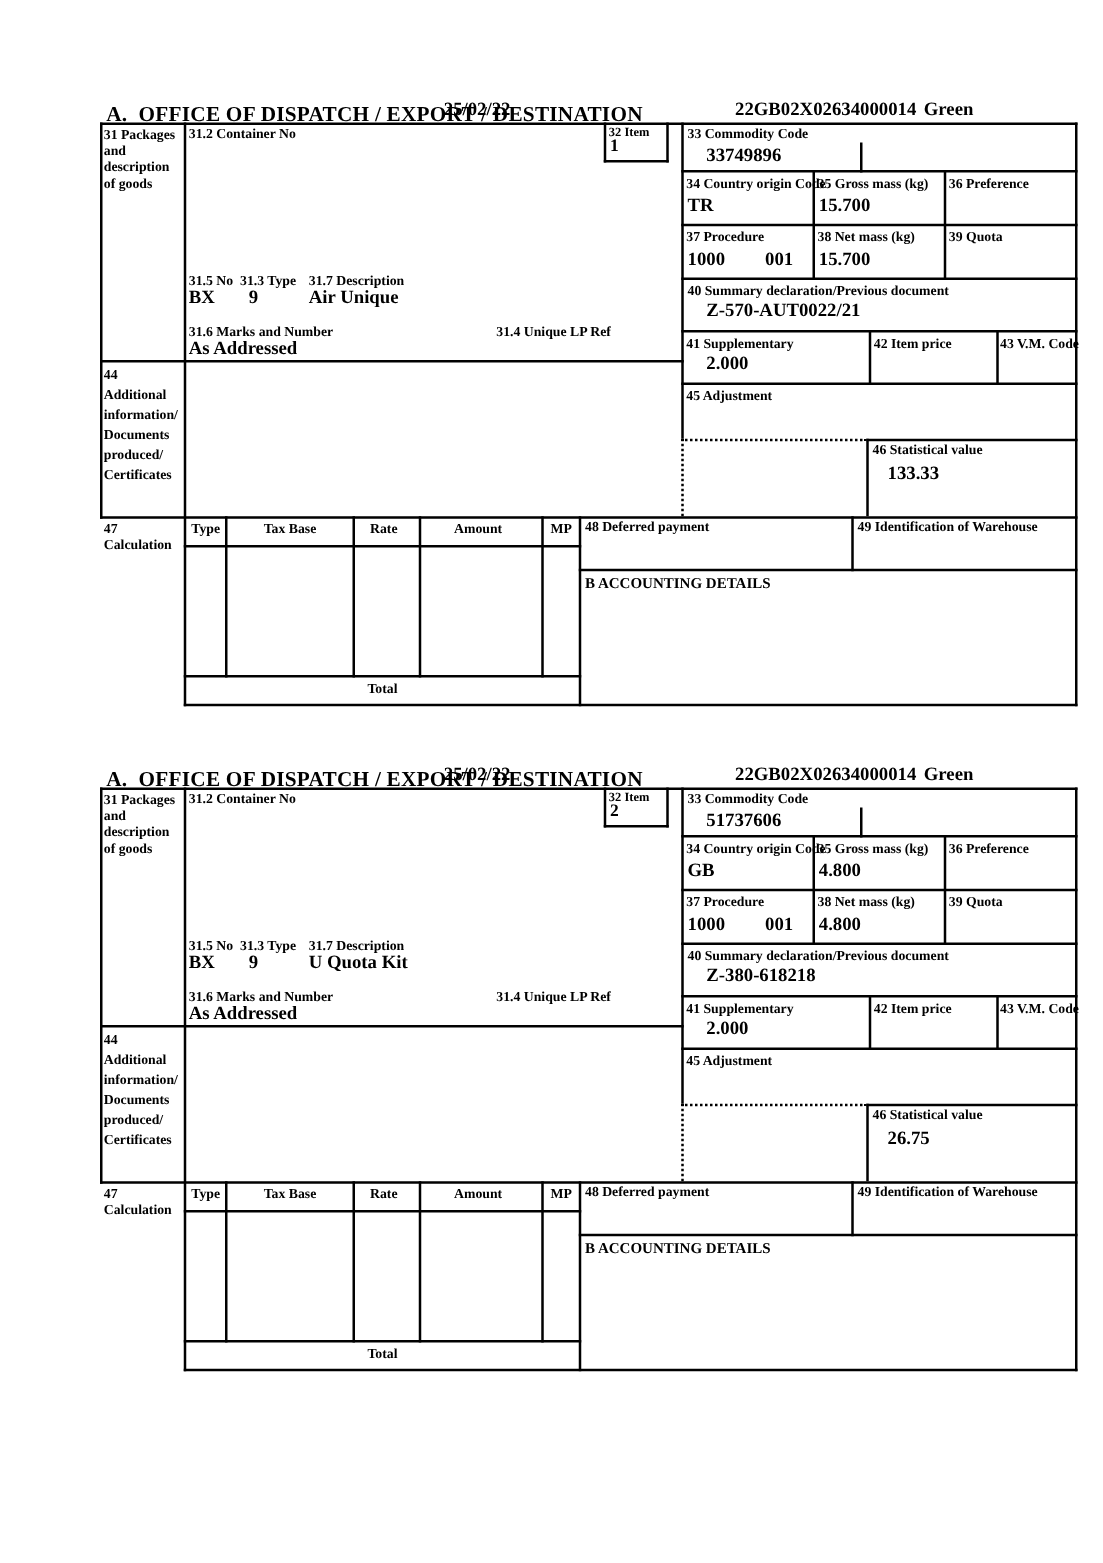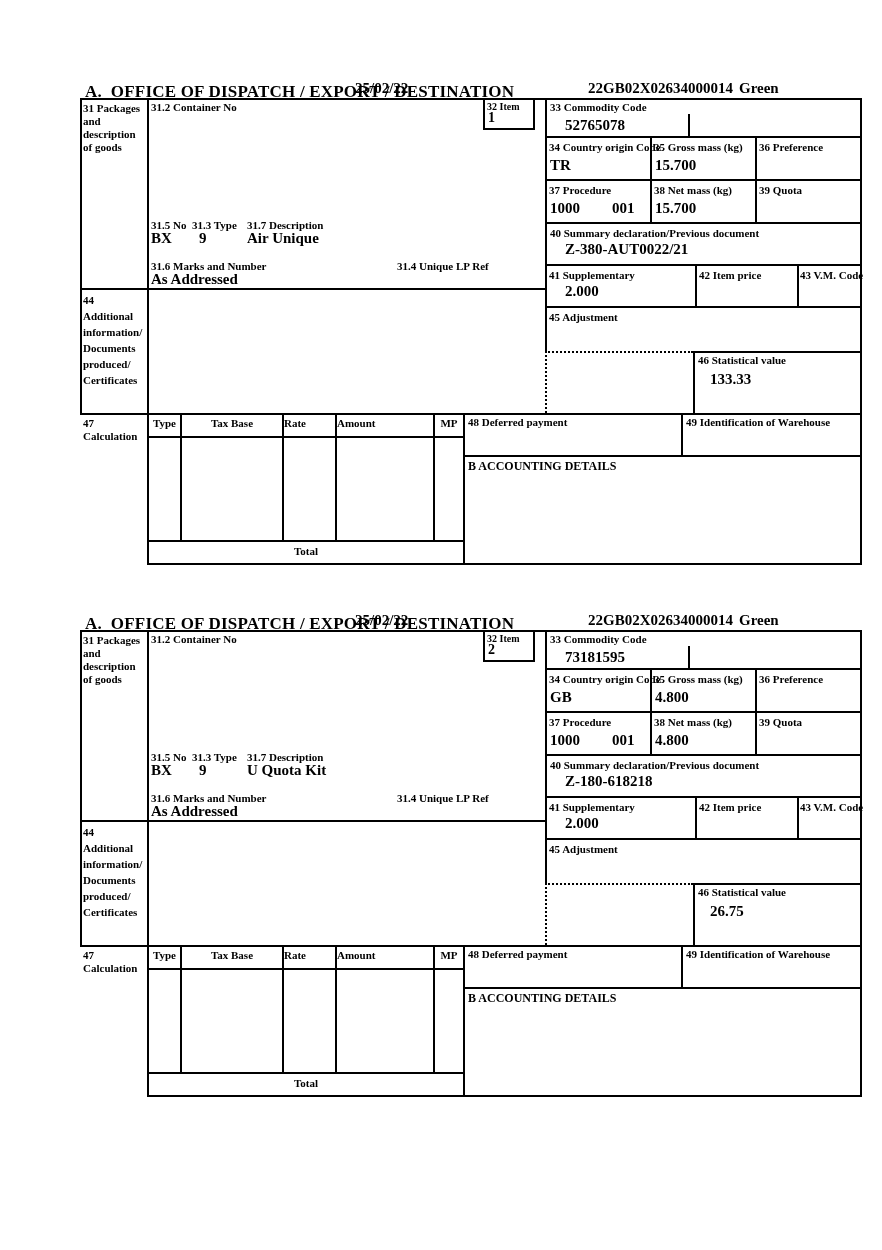--- a/index.html
+++ b/index.html
@@ -12,21 +12,21 @@
   .dh{position:absolute;border-top:2px dotted #000}
   .dv{position:absolute;border-left:2px dotted #000}
   .lbl{position:absolute;font-size:11px;font-weight:bold;line-height:13px;white-space:pre-line}
   .l44{line-height:16px}
   .sm{font-size:10px}
   .val{position:absolute;font-size:15px;font-weight:bold;white-space:pre}
   .v14{font-size:14px}
   .hdrt{position:absolute;font-size:17px;font-weight:bold;white-space:pre;letter-spacing:.2px}
   .cell{position:absolute;font-size:11px;font-weight:bold;box-sizing:border-box}
   .tc{text-align:center}
-  .trr{text-align:left;padding-right:5px}
+  .trr{text-align:center;padding-right:5px}
   .b32{position:absolute;border-left:2px solid #000;border-right:2px solid #000;border-bottom:2px solid #000;box-sizing:border-box}
   .b46{position:absolute;border-left:2px solid #000;border-top:2px solid #000;box-sizing:border-box}
   .acct{position:absolute;font-size:12px;font-weight:bold}
 </style>
 </head>
 <body>
 
 <div class="page" id="page">
   <section class="block">
 
@@ -90,34 +90,34 @@
     <div class="lbl" style="left:192px;top:139px">31.3 Type</div>
     <div class="lbl" style="left:247px;top:139px">31.7 Description</div>
     <div class="val" style="left:151px;top:150px">BX</div>
     <div class="val" style="left:199px;top:150px">9</div>
     <div class="val" style="left:247px;top:150px">Air Unique</div>
     <div class="lbl" style="left:151px;top:180px">31.6 Marks and Number</div>
     <div class="lbl" style="left:397px;top:180px">31.4 Unique LP Ref</div>
     <div class="val" style="left:151px;top:191px">As Addressed</div>
 
     <div class="lbl" style="left:550px;top:21px">33 Commodity Code</div>
-    <div class="val" style="left:565px;top:37px">52765078</div>
+    <div class="val" style="left:565px;top:37px">33749896</div>
     <div class="lbl" style="left:549px;top:61px">34 Country origin Code</div>
     <div class="lbl" style="left:654px;top:61px">35 Gross mass (kg)</div>
     <div class="lbl" style="left:759px;top:61px">36 Preference</div>
     <div class="val" style="left:550px;top:77px">TR</div>
     <div class="val" style="left:655px;top:77px">15.700</div>
     <div class="lbl" style="left:549px;top:104px">37 Procedure</div>
     <div class="lbl" style="left:654px;top:104px">38 Net mass (kg)</div>
     <div class="lbl" style="left:759px;top:104px">39 Quota</div>
     <div class="val" style="left:550px;top:120px">1000</div>
     <div class="val" style="left:612px;top:120px">001</div>
     <div class="val" style="left:655px;top:120px">15.700</div>
     <div class="lbl" style="left:550px;top:147px">40 Summary declaration/Previous document</div>
-    <div class="val" style="left:565px;top:161px">Z-380-AUT0022/21</div>
+    <div class="val" style="left:565px;top:161px">Z-570-AUT0022/21</div>
     <div class="lbl" style="left:549px;top:189px">41 Supplementary</div>
     <div class="lbl" style="left:699px;top:189px">42 Item price</div>
     <div class="lbl" style="left:800px;top:189px">43 V.M. Code</div>
     <div class="val" style="left:565px;top:203px">2.000</div>
     <div class="lbl" style="left:549px;top:231px">45 Adjustment</div>
     <div class="lbl" style="left:698px;top:274px">46 Statistical value</div>
     <div class="val" style="left:710px;top:291px">133.33</div>
 
     <div class="cell tc" style="left:149px;top:337px;width:31px">Type</div>
     <div class="cell tc" style="left:182px;top:337px;width:100px">Tax Base</div>
@@ -194,34 +194,34 @@
     <div class="lbl" style="left:192px;top:139px">31.3 Type</div>
     <div class="lbl" style="left:247px;top:139px">31.7 Description</div>
     <div class="val" style="left:151px;top:150px">BX</div>
     <div class="val" style="left:199px;top:150px">9</div>
     <div class="val" style="left:247px;top:150px">U Quota Kit</div>
     <div class="lbl" style="left:151px;top:180px">31.6 Marks and Number</div>
     <div class="lbl" style="left:397px;top:180px">31.4 Unique LP Ref</div>
     <div class="val" style="left:151px;top:191px">As Addressed</div>
 
     <div class="lbl" style="left:550px;top:21px">33 Commodity Code</div>
-    <div class="val" style="left:565px;top:37px">73181595</div>
+    <div class="val" style="left:565px;top:37px">51737606</div>
     <div class="lbl" style="left:549px;top:61px">34 Country origin Code</div>
     <div class="lbl" style="left:654px;top:61px">35 Gross mass (kg)</div>
     <div class="lbl" style="left:759px;top:61px">36 Preference</div>
     <div class="val" style="left:550px;top:77px">GB</div>
     <div class="val" style="left:655px;top:77px">4.800</div>
     <div class="lbl" style="left:549px;top:104px">37 Procedure</div>
     <div class="lbl" style="left:654px;top:104px">38 Net mass (kg)</div>
     <div class="lbl" style="left:759px;top:104px">39 Quota</div>
     <div class="val" style="left:550px;top:120px">1000</div>
     <div class="val" style="left:612px;top:120px">001</div>
     <div class="val" style="left:655px;top:120px">4.800</div>
     <div class="lbl" style="left:550px;top:147px">40 Summary declaration/Previous document</div>
-    <div class="val" style="left:565px;top:161px">Z-180-618218</div>
+    <div class="val" style="left:565px;top:161px">Z-380-618218</div>
     <div class="lbl" style="left:549px;top:189px">41 Supplementary</div>
     <div class="lbl" style="left:699px;top:189px">42 Item price</div>
     <div class="lbl" style="left:800px;top:189px">43 V.M. Code</div>
     <div class="val" style="left:565px;top:203px">2.000</div>
     <div class="lbl" style="left:549px;top:231px">45 Adjustment</div>
     <div class="lbl" style="left:698px;top:274px">46 Statistical value</div>
     <div class="val" style="left:710px;top:291px">26.75</div>
 
     <div class="cell tc" style="left:149px;top:337px;width:31px">Type</div>
     <div class="cell tc" style="left:182px;top:337px;width:100px">Tax Base</div>

